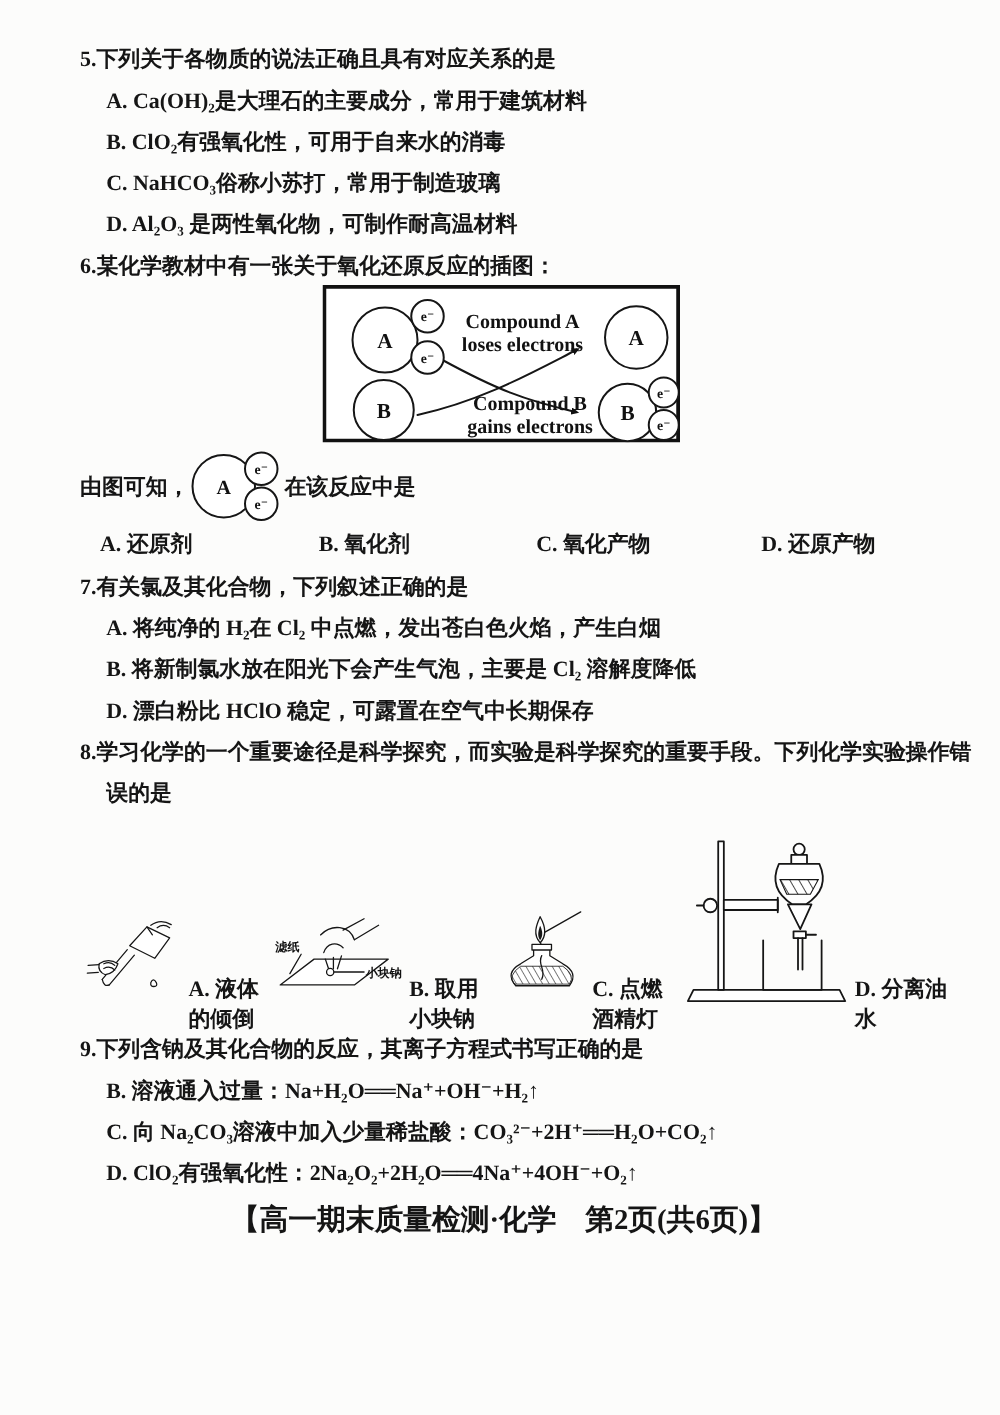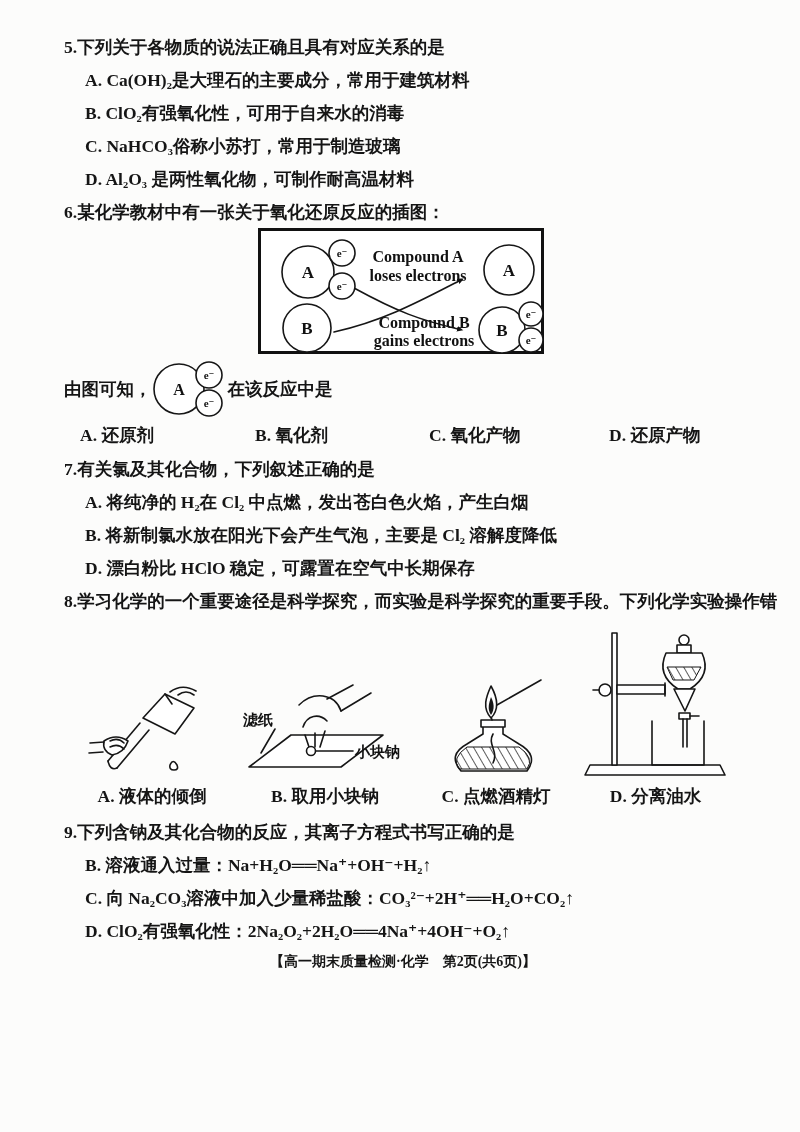--- a/index.html
+++ b/index.html
@@ -15,26 +15,26 @@
   .opt{padding-left:21px;}
   svg{display:block;}
   svg text{font-family:"Liberation Serif","DejaVu Serif",serif;font-weight:bold;fill:#111;}
   .q6-figure{margin:0 0 6px 194px;}
   .caption-row{height:58px;display:flex;align-items:center;}
   .q6-opts{height:34px;display:flex;align-items:center;padding-left:16px;gap:12px;}
   .q6-opts .c1{width:163px;}
   .q6-opts .c2{width:162px;}
   .q6-opts .c3{width:168px;}
   .figs-row{display:flex;align-items:flex-end;margin:8px 0 6px 4px;}
-  .fig{display:flex;flex-direction:column;align-items:center;}
+  .fig{display:flex;align-items:flex-end;}
   .fig-label{height:26px;display:flex;align-items:center;}
   .fig-a{width:168px;}
   .fig-b{width:178px;}
   .fig-c{width:164px;}
-  .footer{margin-top:6px;text-align:center;font-size:14px;transform:translateX(-12px);}
+  .footer{margin-top:6px;text-align:center;font-size:23px;transform:translateX(-12px);}
   .sk{stroke:#161616;fill:none;stroke-width:1.6;stroke-linecap:round;stroke-linejoin:round;}
   .skw{stroke:#161616;fill:#fff;stroke-width:1.6;stroke-linejoin:round;}
 </style>
 </head>
 <body>
 
 <div class="page">
 
   <div>
     <div class="line">5.下列关于各物质的说法正确且具有对应关系的是</div>
@@ -110,20 +110,21 @@
 
   <div>
     <div class="line">7.有关氯及其化合物，下列叙述正确的是</div>
     <div class="line opt">A. 将纯净的 H₂在 Cl₂ 中点燃，发出苍白色火焰，产生白烟</div>
     <div class="line opt">B. 将新制氯水放在阳光下会产生气泡，主要是 Cl₂ 溶解度降低</div>
     <div class="line opt">D. 漂白粉比 HClO 稳定，可露置在空气中长期保存</div>
   </div>
 
   <div>
     <div class="line">8.学习化学的一个重要途径是科学探究，而实验是科学探究的重要手段。下列化学实验操作错</div>
+    <div class="line opt">误的是</div>
 
     <div class="figs-row">
 
       <div class="fig fig-a">
         <svg width="132" height="100" viewBox="0 0 132 100">
 
           <path d="M22,78 L54,40" class="sk"></path>
           <path d="M31,85 L63,47" class="sk"></path>
           <path d="M22,78 Q24,88 31,85" class="sk"></path>
 

